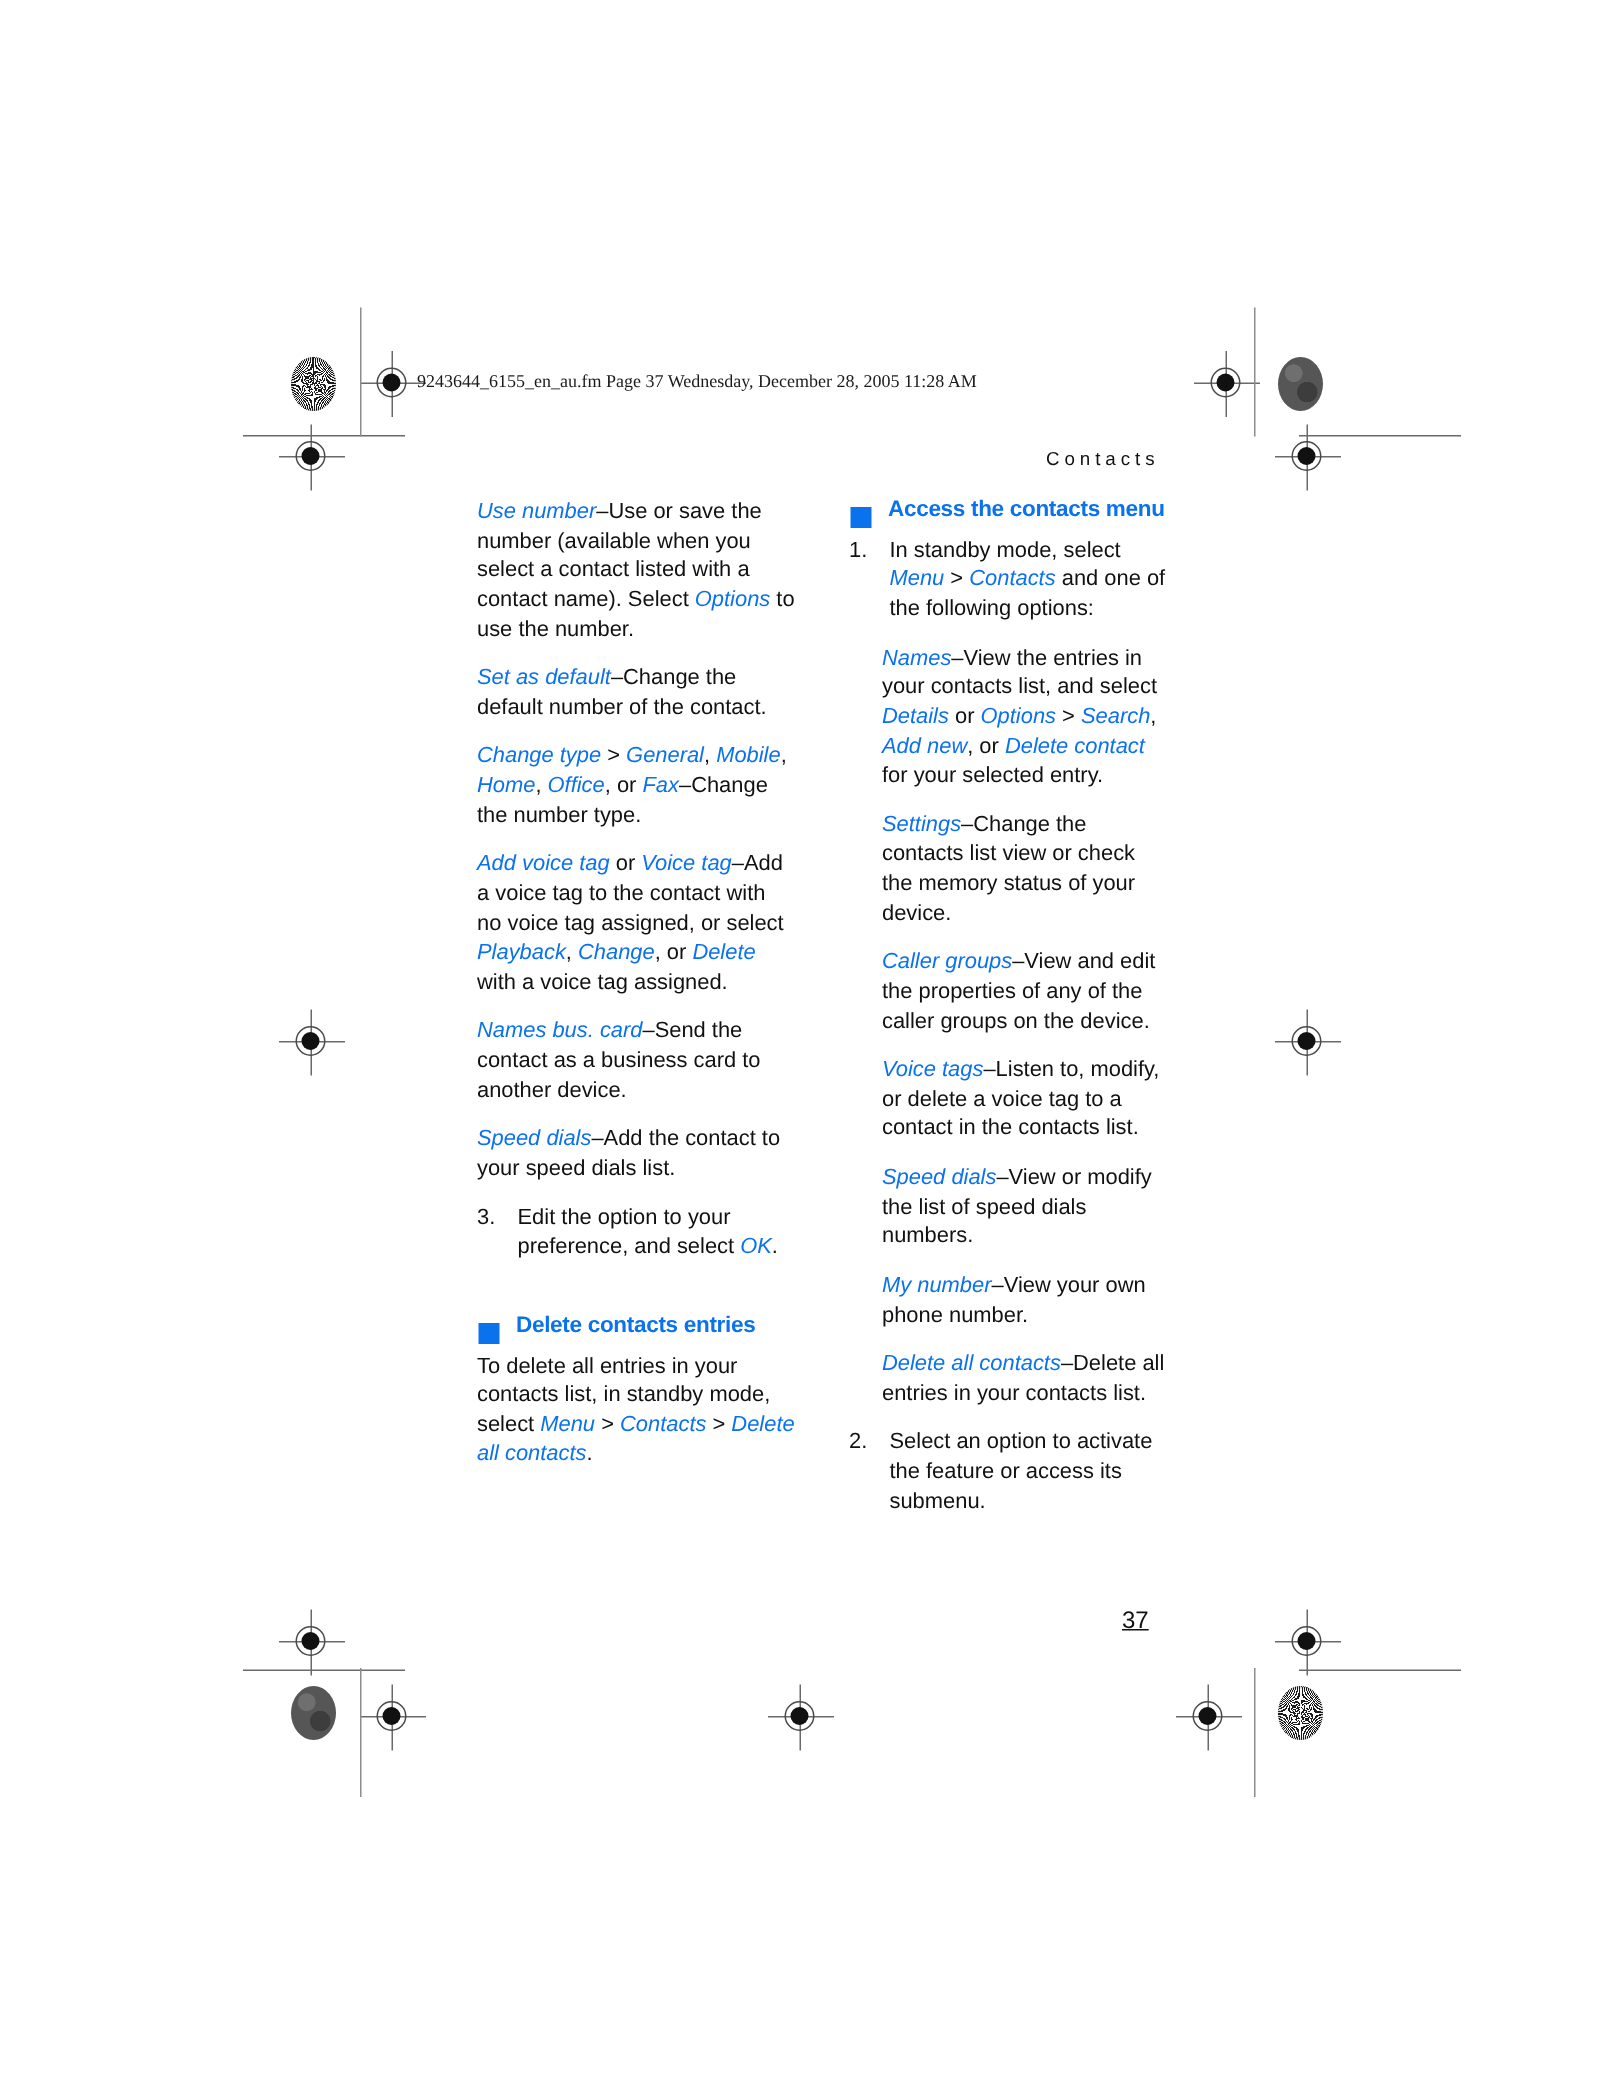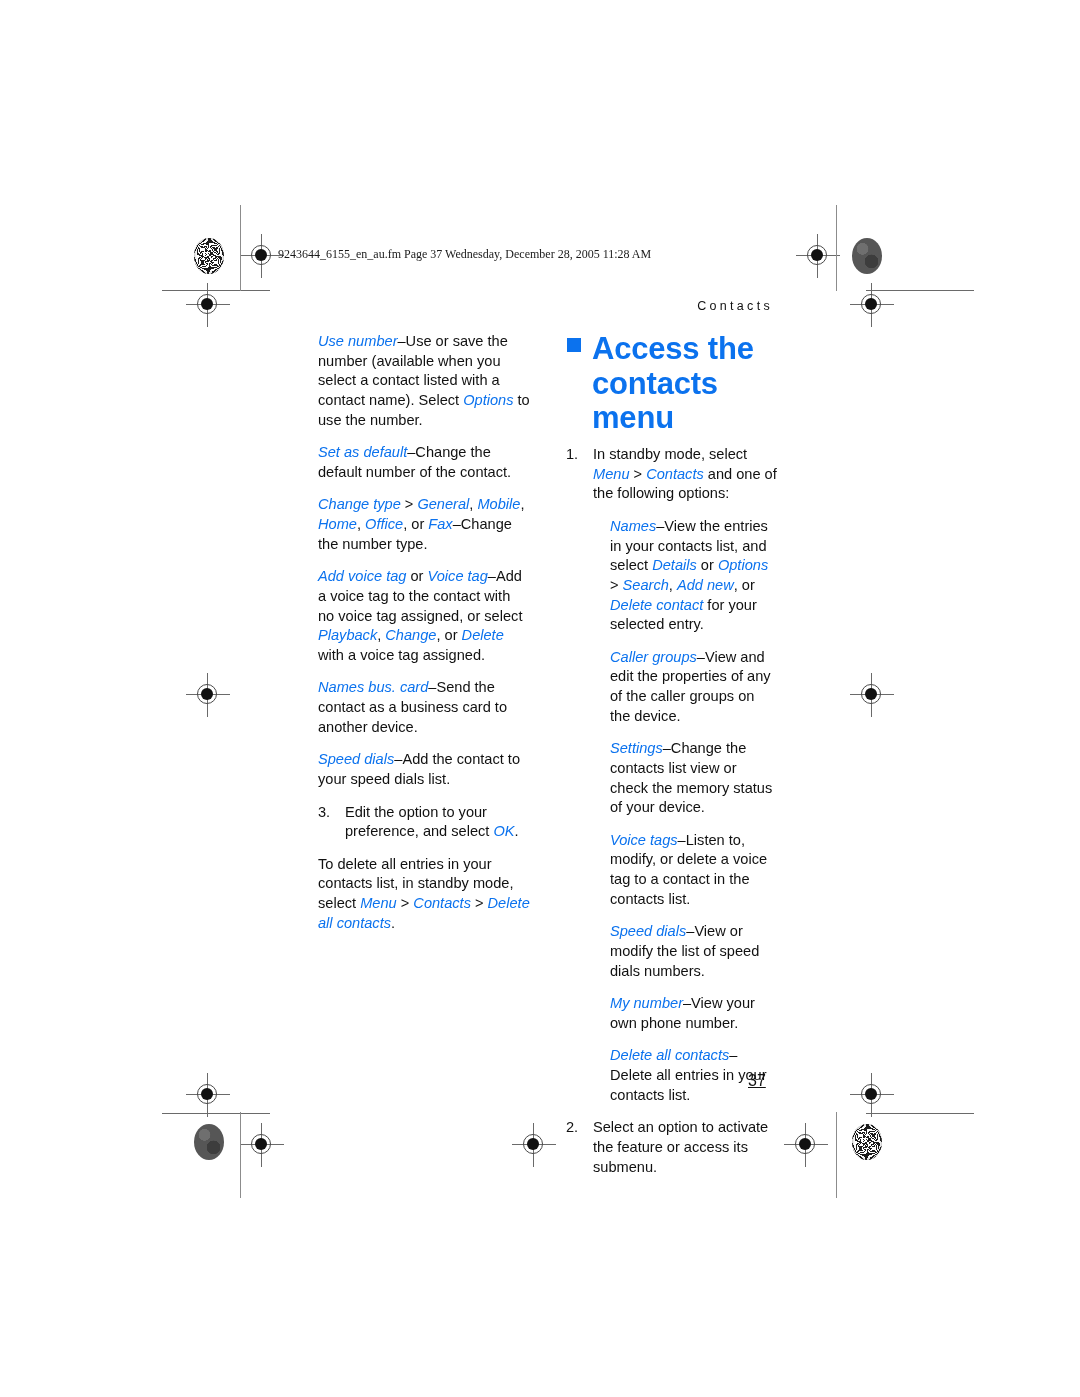--- a/index.html
+++ b/index.html
@@ -116,21 +116,21 @@
   }
   p:last-child { margin-bottom: 0; }
 
   .term {
     color: #0b72ee;
     font-style: italic;
   }
 
   h2 {
     margin: 0 0 9px 0;
-    font-size: 31px;
+    font-size: 15px;
     line-height: 1.12;
     font-weight: bold;
     color: #0b72ee;
     position: relative;
     padding-left: 26px;
     letter-spacing: -0.2px;
   }
   h2 .bullet {
     position: absolute;
     left: 1px; top: 6px;
@@ -146,21 +146,21 @@
     font-size: 14.6px;
     line-height: 1.345;
     color: #111;
   }
   .numlist .num {
     position: absolute;
     left: 0; top: 0;
     width: 20px;
     text-align: left;
   }
-  .indented { margin-left: 44px; }
+  .indented { margin-left: 22px; }
 </style>
 </head>
 <body>
 
 <div class="mark rosette" style="left:194px; top:238px;"></div>
 <div class="mark blob" style="left:852px; top:238px;"></div>
 <div class="mark blob" style="left:194px; top:1124px;"></div>
 <div class="mark rosette" style="left:852px; top:1124px;"></div>
 
 <div class="mark crosshair" style="left:240px; top:234px;">
@@ -253,38 +253,41 @@
     <p><span class="term">Change type</span> &gt; <span class="term">General</span>, <span class="term">Mobile</span>, <span class="term">Home</span>, <span class="term">Office</span>, or <span class="term">Fax</span>–Change the number type.</p>
     <p><span class="term">Add voice tag</span> or <span class="term">Voice tag</span>–Add a voice tag to the contact with no voice tag assigned, or select <span class="term">Playback</span>, <span class="term">Change</span>, or <span class="term">Delete</span> with a voice tag assigned.</p>
     <p><span class="term">Names bus. card</span>–Send the contact as a business card to another device.</p>
     <p><span class="term">Speed dials</span>–Add the contact to your speed dials list.</p>
 
     <div class="numlist">
       <span class="num">3.</span>
       <span>Edit the option to your preference, and select <span class="term">OK</span>.</span>
     </div>
 
+    <h2 class="spaced">
+      <span class="bullet"></span><span>Delete contacts entries</span>
+    </h2>
 
     <p>To delete all entries in your contacts list, in standby mode, select <span class="term">Menu</span> &gt; <span class="term">Contacts</span> &gt; <span class="term">Delete all contacts</span>.</p>
   </div>
 
   <div class="col col-right">
 
     <h2>
       <span class="bullet"></span><span>Access the contacts menu</span>
     </h2>
 
     <div class="numlist">
       <span class="num">1.</span>
       <span>In standby mode, select <span class="term">Menu</span> &gt; <span class="term">Contacts</span> and one of the following options:</span>
     </div>
 
     <p class="indented"><span class="term">Names</span>–View the entries in your contacts list, and select <span class="term">Details</span> or <span class="term">Options</span> &gt; <span class="term">Search</span>, <span class="term">Add new</span>, or <span class="term">Delete contact</span> for your selected entry.</p>
+    <p class="indented"><span class="term">Settings</span>–Change the contacts list view or check the memory status of your device.</p>
     <p class="indented"><span class="term">Caller groups</span>–View and edit the properties of any of the caller groups on the device.</p>
-    <p class="indented"><span class="term">Settings</span>–Change the contacts list view or check the memory status of your device.</p>
     <p class="indented"><span class="term">Voice tags</span>–Listen to, modify, or delete a voice tag to a contact in the contacts list.</p>
     <p class="indented"><span class="term">Speed dials</span>–View or modify the list of speed dials numbers.</p>
     <p class="indented"><span class="term">My number</span>–View your own phone number.</p>
     <p class="indented"><span class="term">Delete all contacts</span>–Delete all entries in your contacts list.</p>
 
     <div class="numlist">
       <span class="num">2.</span>
       <span>Select an option to activate the feature or access its submenu.</span>
     </div>
   </div>

